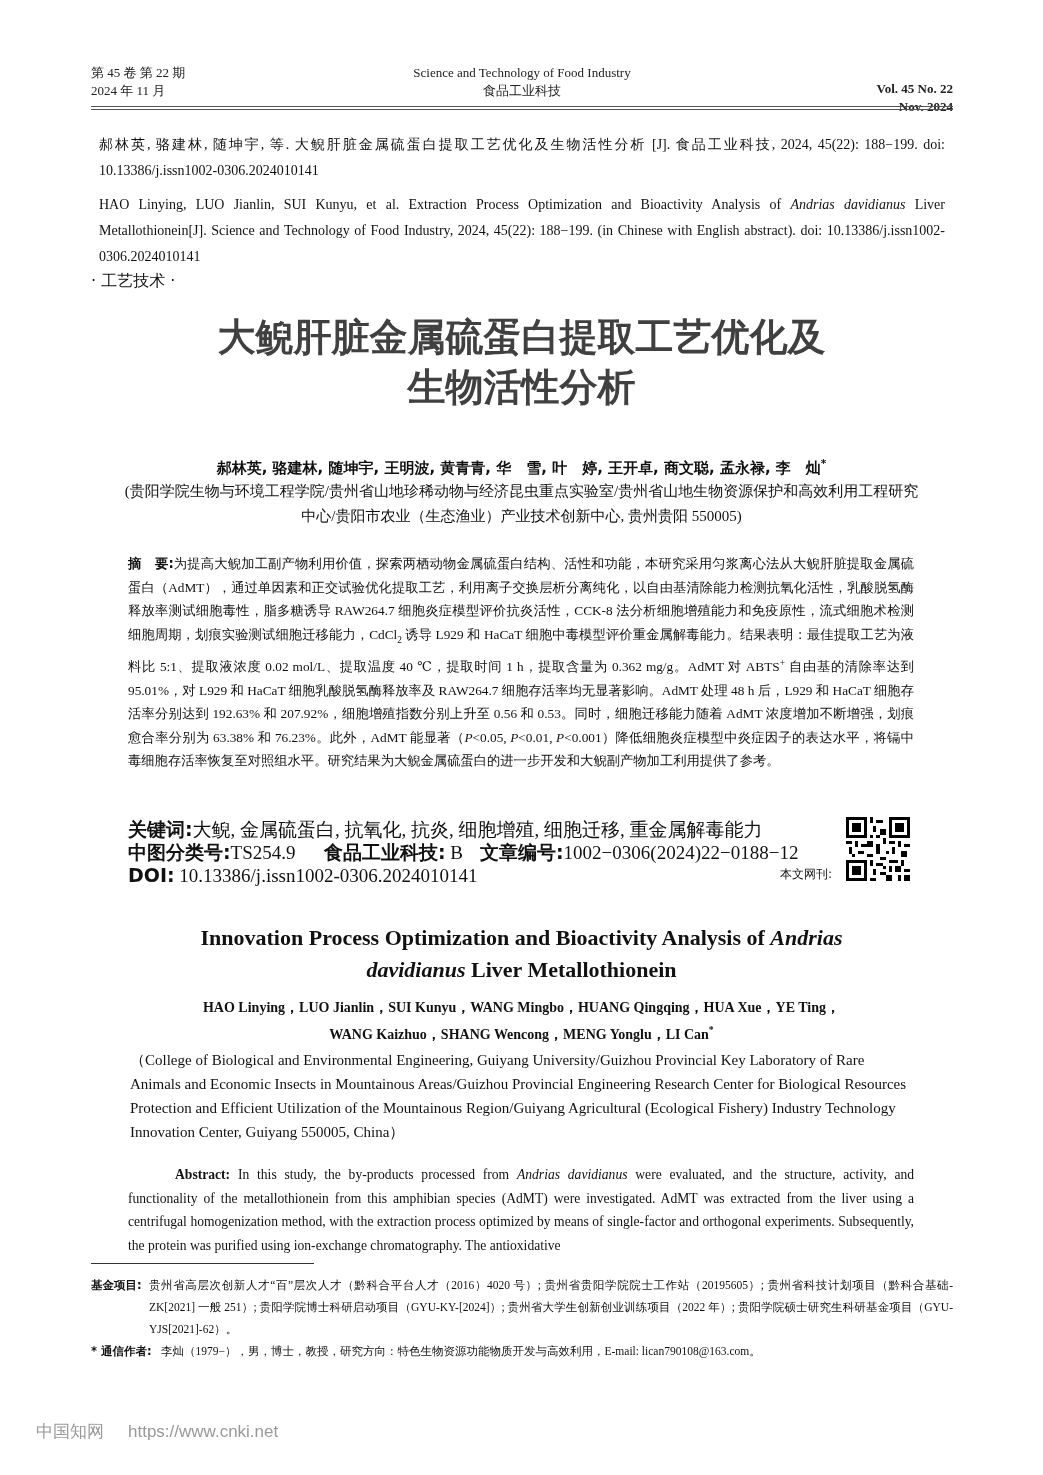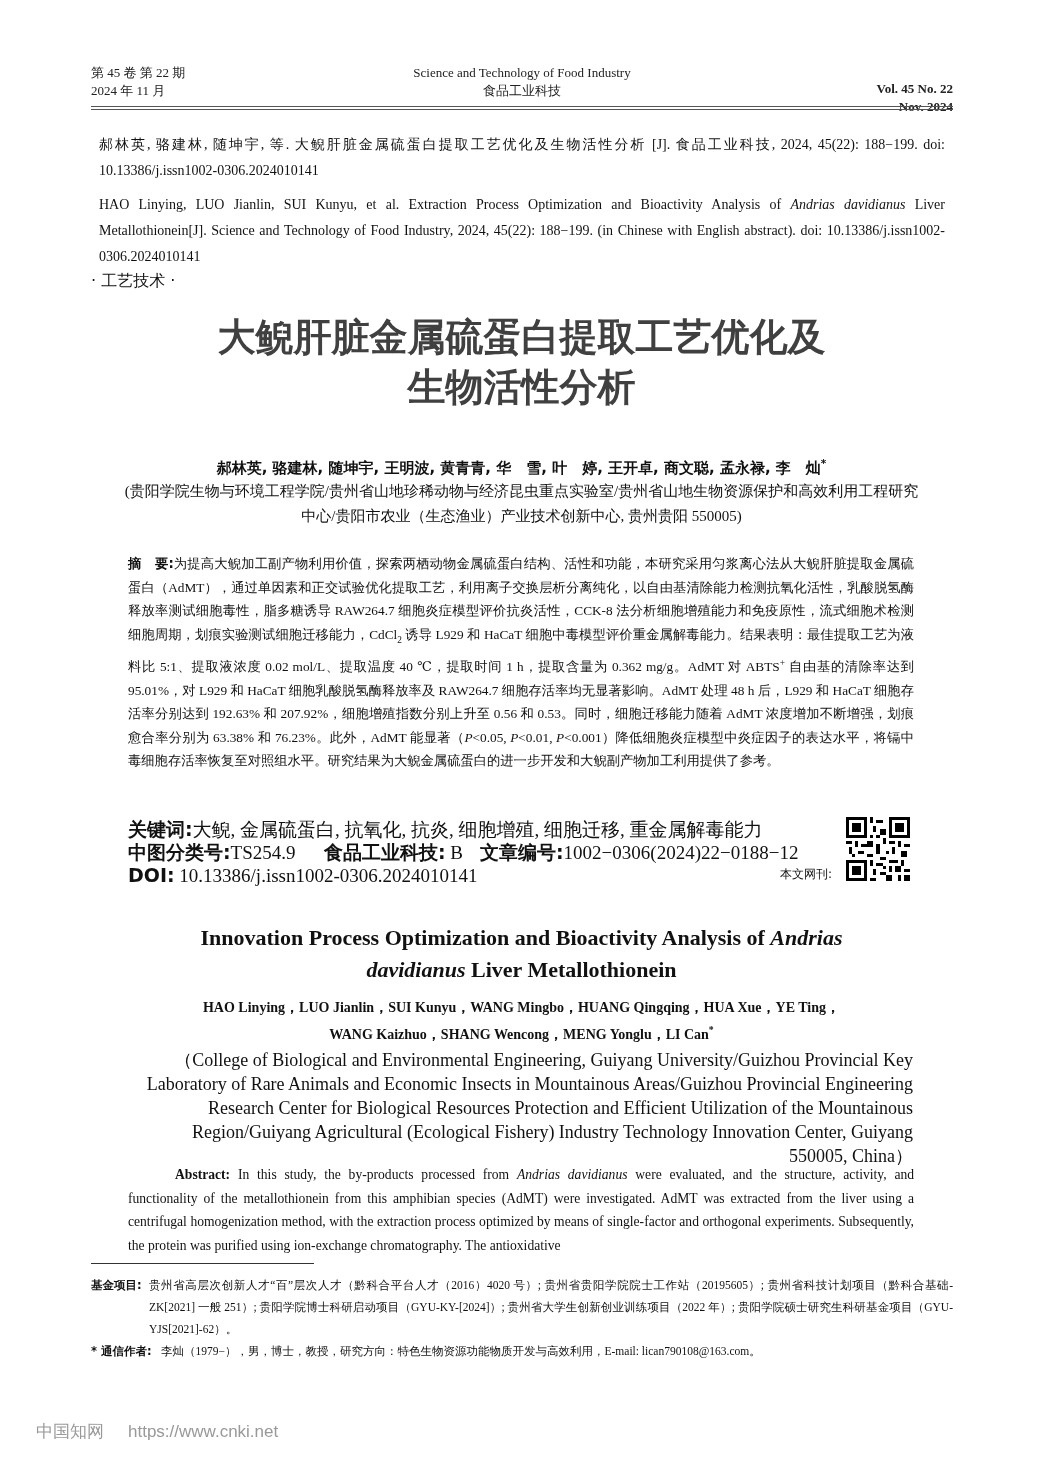--- a/index.html
+++ b/index.html
@@ -29,21 +29,21 @@
   .meta .row { position: relative; height: 23px; white-space: nowrap; }
   .meta .lbl { font-family: "DejaVu Sans", sans-serif; font-weight: bold; }
   .meta .col2 { position: absolute; left: 196px; }
   .meta .col3 { position: absolute; left: 352px; }
 
   .qr-label { position: absolute; left: 780px; top: 866px; font-family: "DejaVu Sans", sans-serif; font-size: 12px; }
   .qr { position: absolute; left: 846px; top: 817px; width: 64px; height: 64px; }
 
   .title-en { position: absolute; left: 120px; right: 120px; top: 922px; text-align: center; font-weight: bold; font-size: 22px; line-height: 32px; }
   .authors-en { position: absolute; left: 120px; right: 120px; top: 997px; text-align: center; font-weight: bold; font-size: 14px; line-height: 22px; }
-  .affil-en { position: absolute; left: 130px; right: 130px; top: 1048px; text-align: right; font-size: 18px; line-height: 24px; }
+  .affil-en { position: absolute; left: 130px; right: 130px; top: 1048px; text-align: left; font-size: 15px; line-height: 24px; }
 
   .abstract-en { position: absolute; left: 128px; top: 1163px; width: 786px; font-size: 13.6px; line-height: 23.5px; text-align: justify; }
   .abstract-en .label { font-weight: bold; margin-left: 47px; }
 
   .foot-rule { position: absolute; left: 91px; top: 1263px; width: 223px; border-top: 1px solid #333; }
   .footnotes { position: absolute; left: 91px; top: 1274px; width: 862px; font-size: 11.5px; line-height: 22px; }
   .footnotes .fn { position: relative; padding-left: 58px; text-align: justify; }
   .footnotes .fn .lbl { position: absolute; left: 0; top: 0; font-family: "DejaVu Sans", sans-serif; font-weight: bold; }
   .footnotes .fn.corr { padding-left: 70px; }
 

